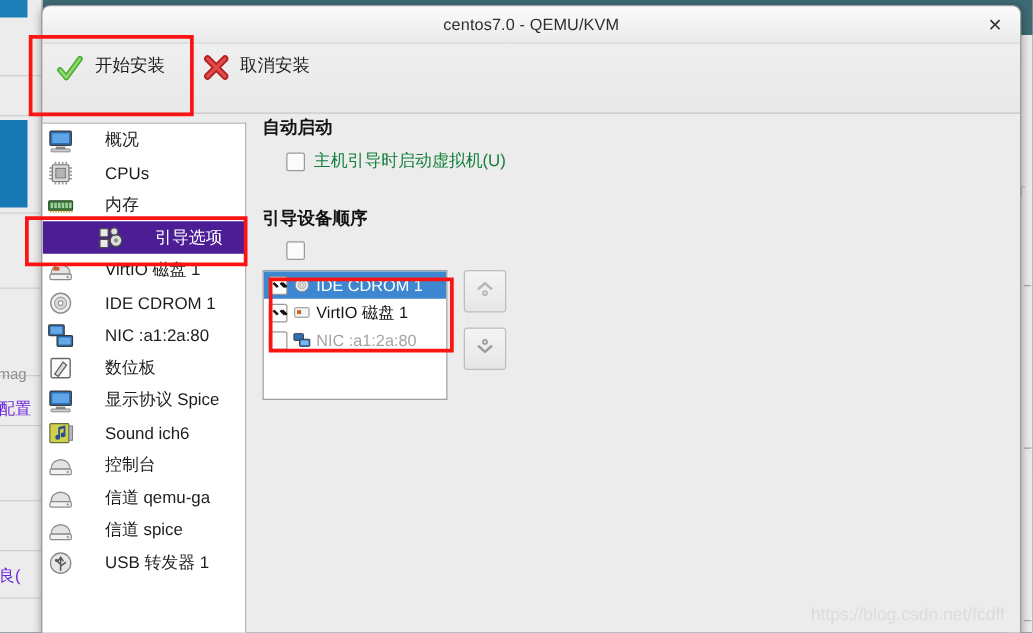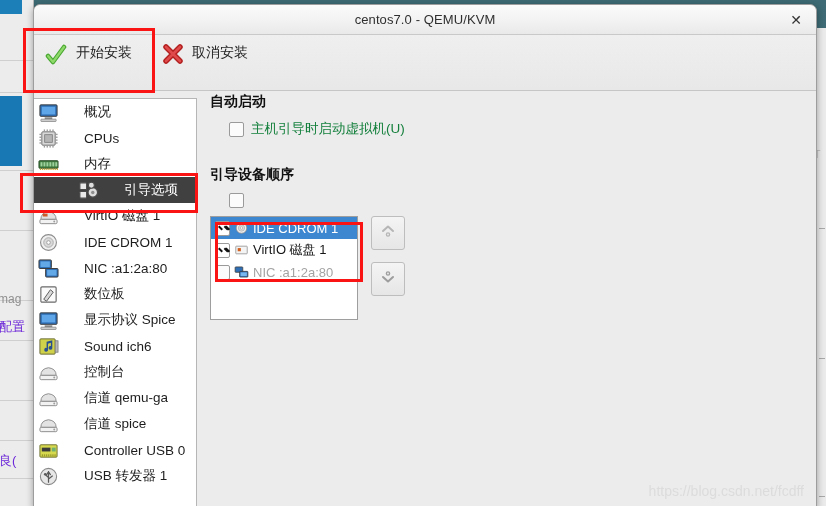--- a/index.html
+++ b/index.html
@@ -73,21 +73,21 @@
   .sidebar{
     position:absolute;left:0px;top:8px;width:162px;height:409px;
     background:#ffffff;border:1px solid #b6b6b6;border-left:none;
     overflow:hidden;
   }
   .side-item{
     display:flex;align-items:center;gap:24px;height:26px;padding-left:4px;
     cursor:pointer;
   }
   .side-item .slbl{font-size:13.5px;color:#1d1d1d;white-space:nowrap;}
-  .side-item.sel{background:#404040;padding-left:44px;}
+  .side-item.sel{background:#4c1d95;padding-left:44px;}
   .side-item.sel .slbl{color:#ffffff;}
   .sicon{width:22px;height:21px;flex:0 0 22px;position:relative;}
 
   
   .content{position:absolute;left:176px;top:0;width:600px;height:417px;}
   .sect-title{font-size:14px;font-weight:bold;color:#121212;}
   .chkrow{display:flex;align-items:center;gap:7px;}
   .chkbox{
     width:13px;height:13px;border:1px solid #9a9a9a;background:#fbfbfb;
     border-radius:2px;flex:0 0 13px;position:relative;
@@ -324,35 +324,20 @@
             </svg></span>
           <span class="slbl">信道  qemu-ga</span>
         </div>
         <div class="side-item">
           <span class="sicon"><svg width="21" height="21" viewBox="0 0 22 22">
               <path d="M3 14 Q3 7 11 6 Q19 7 19 14 Z" fill="#e3e3e3" stroke="#8b8b8b" stroke-width="1"></path>
               <rect x="2" y="14" width="18" height="4.5" rx="1.4" fill="#f2f2f2" stroke="#8b8b8b" stroke-width="1"></rect>
               <circle cx="17" cy="16.3" r="1" fill="#9d9d9d"></circle>
             </svg></span>
           <span class="slbl">信道  spice</span>
-        </div>
-        <div class="side-item">
-          <span class="sicon"><svg width="21" height="21" viewBox="0 0 22 22">
-              <rect x="2" y="5" width="18" height="13" rx="1" fill="#d6d84e" stroke="#6f7032" stroke-width="1"></rect>
-              <rect x="4" y="8" width="9" height="4" fill="#3a3a3a"></rect>
-              <rect x="14.5" y="8" width="4" height="4" fill="#6fb06f"></rect>
-              <rect x="4" y="15" width="1.3" height="2.4" fill="#9a9a2a"></rect>
-              <rect x="6.2" y="15" width="1.3" height="2.4" fill="#9a9a2a"></rect>
-              <rect x="8.4" y="15" width="1.3" height="2.4" fill="#9a9a2a"></rect>
-              <rect x="10.600000000000001" y="15" width="1.3" height="2.4" fill="#9a9a2a"></rect>
-              <rect x="12.8" y="15" width="1.3" height="2.4" fill="#9a9a2a"></rect>
-              <rect x="15" y="15" width="1.3" height="2.4" fill="#9a9a2a"></rect>
-              <rect x="17.200000000000003" y="15" width="1.3" height="2.4" fill="#9a9a2a"></rect>
-            </svg></span>
-          <span class="slbl">Controller USB 0</span>
         </div>
         <div class="side-item">
           <span class="sicon"><svg width="21" height="21" viewBox="0 0 22 22">
               <circle cx="11" cy="11" r="8.5" fill="#e7e7e7" stroke="#8a8a8a" stroke-width="1.1"></circle>
               <path d="M11 17 L11 6 M11 6 L9 9 M11 6 L13 9 M11 12 L7.5 9 M11 13.5 L15 10.5" fill="none" stroke="#5a5a5a" stroke-width="1.3" stroke-linecap="round"></path>
               <circle cx="7.5" cy="8.6" r="1.3" fill="#5a5a5a"></circle>
             </svg></span>
           <span class="slbl">USB 转发器 1</span>
         </div>
       </div>

